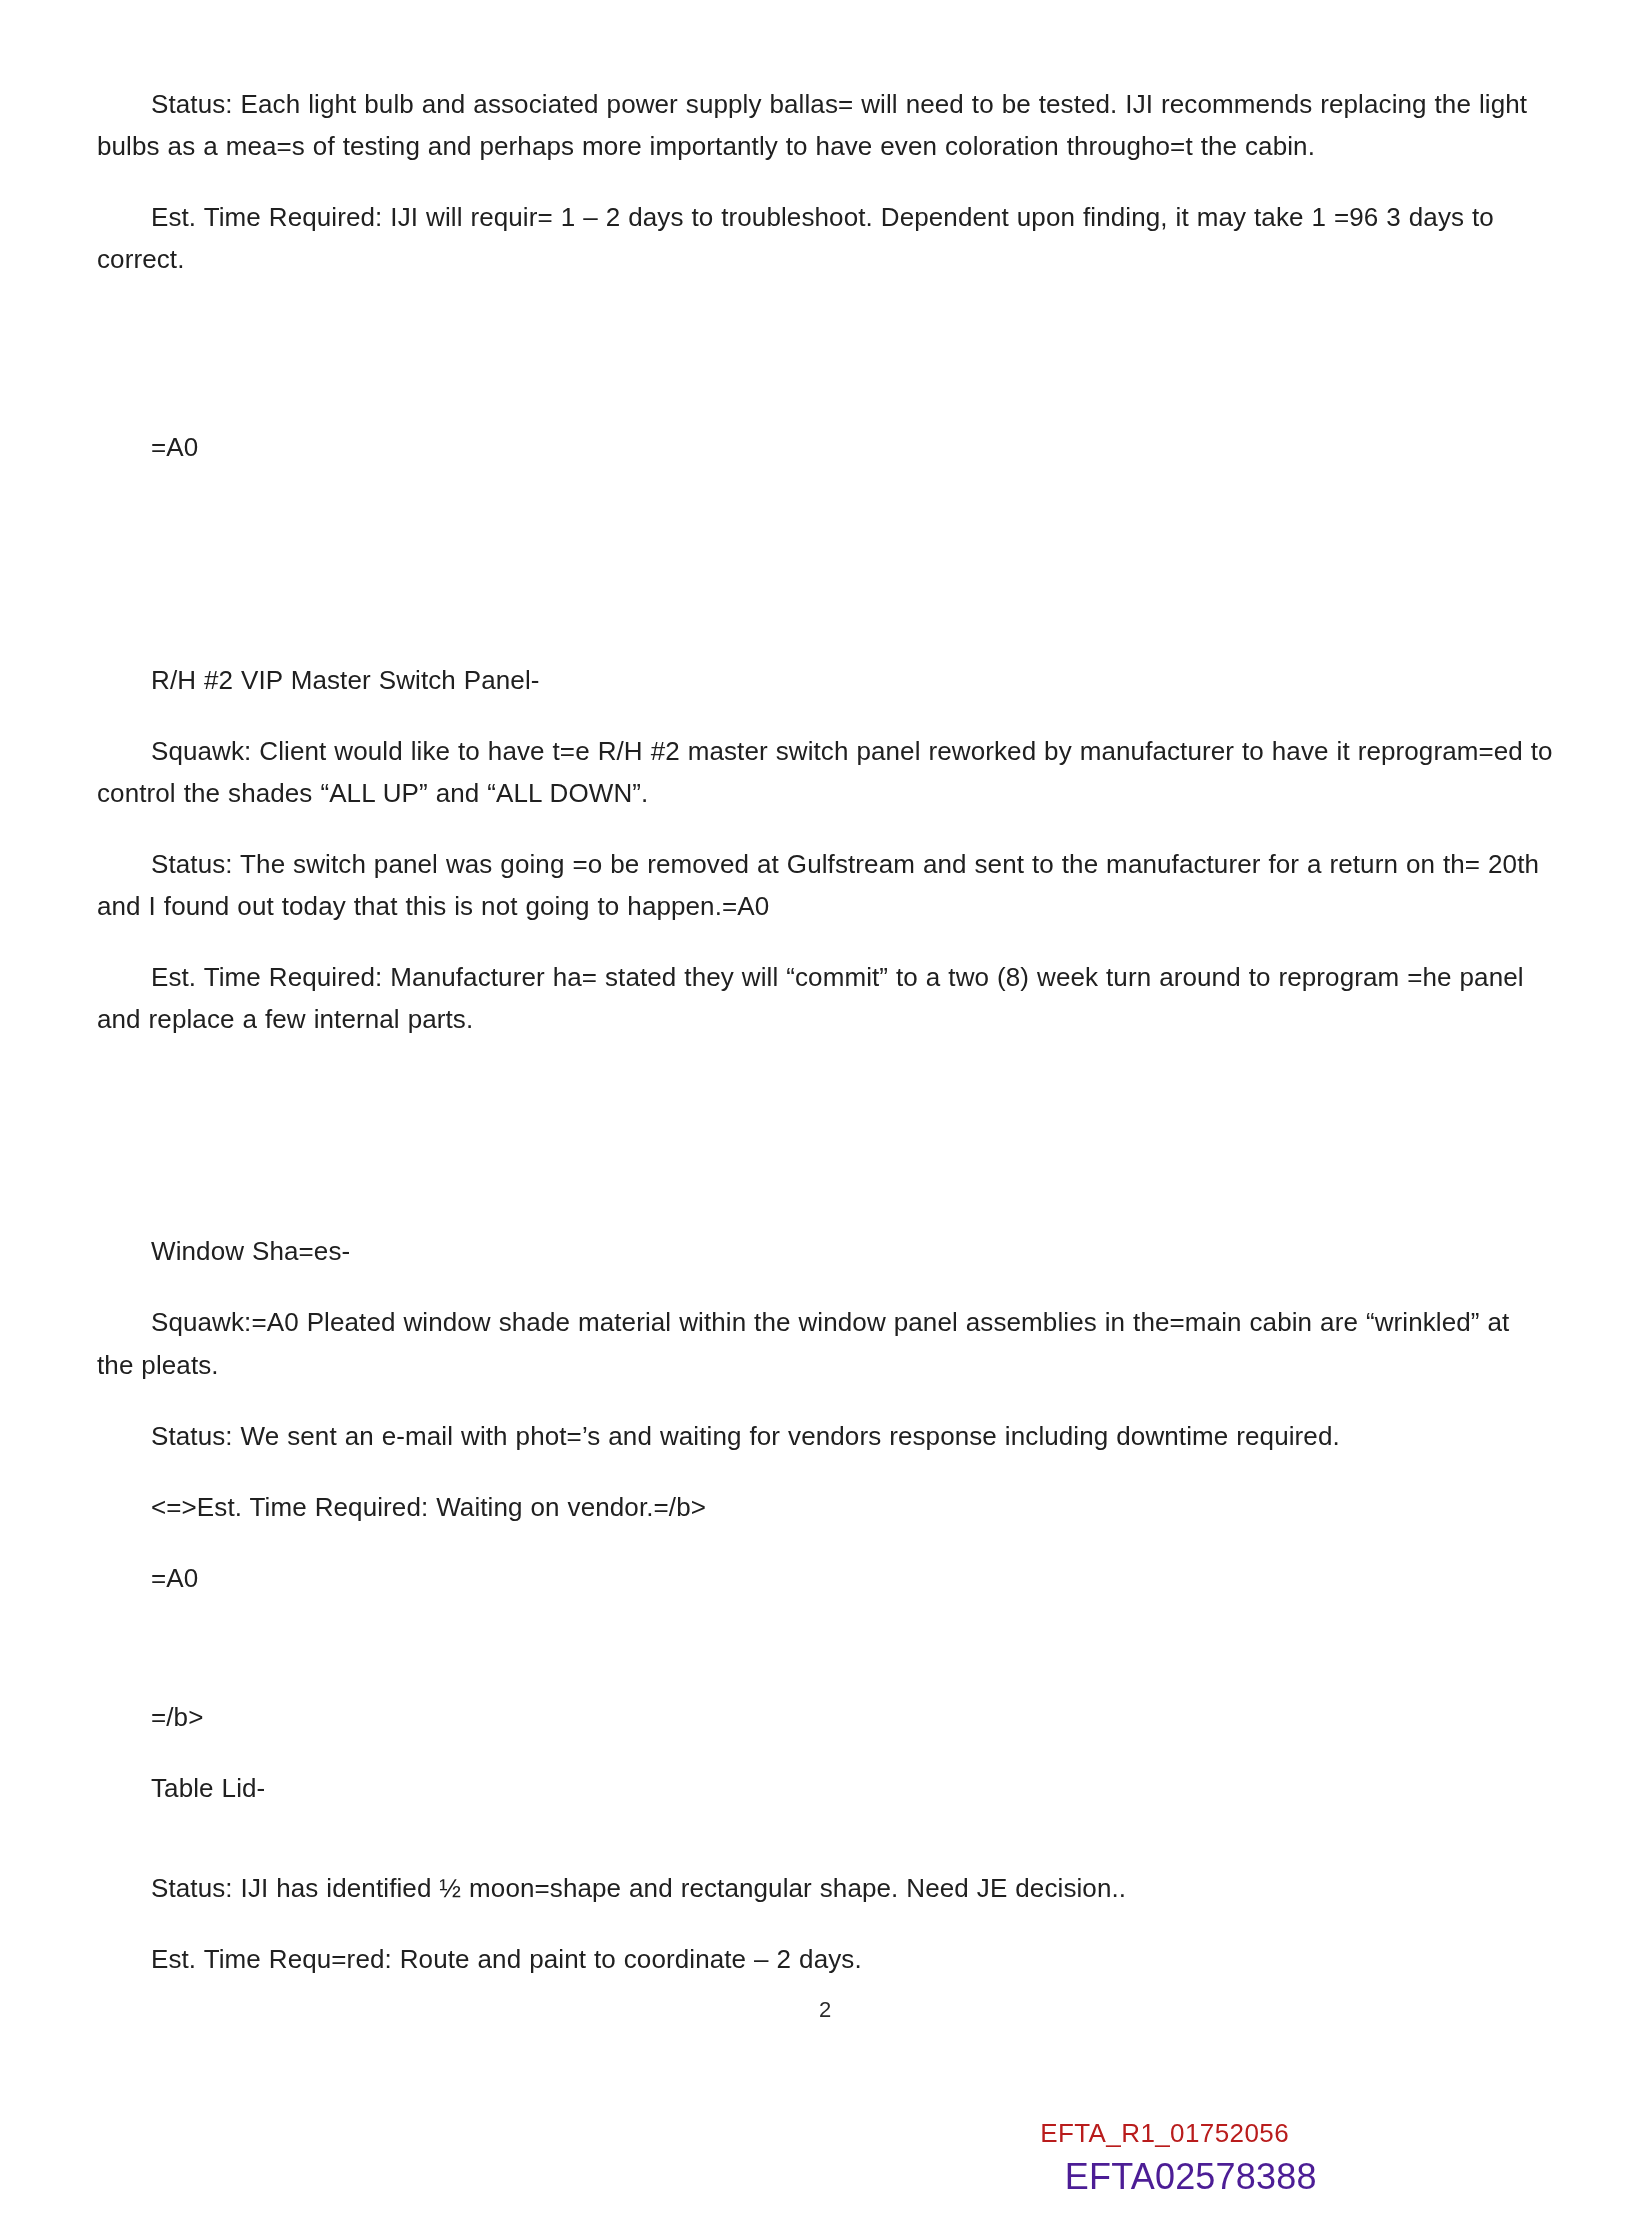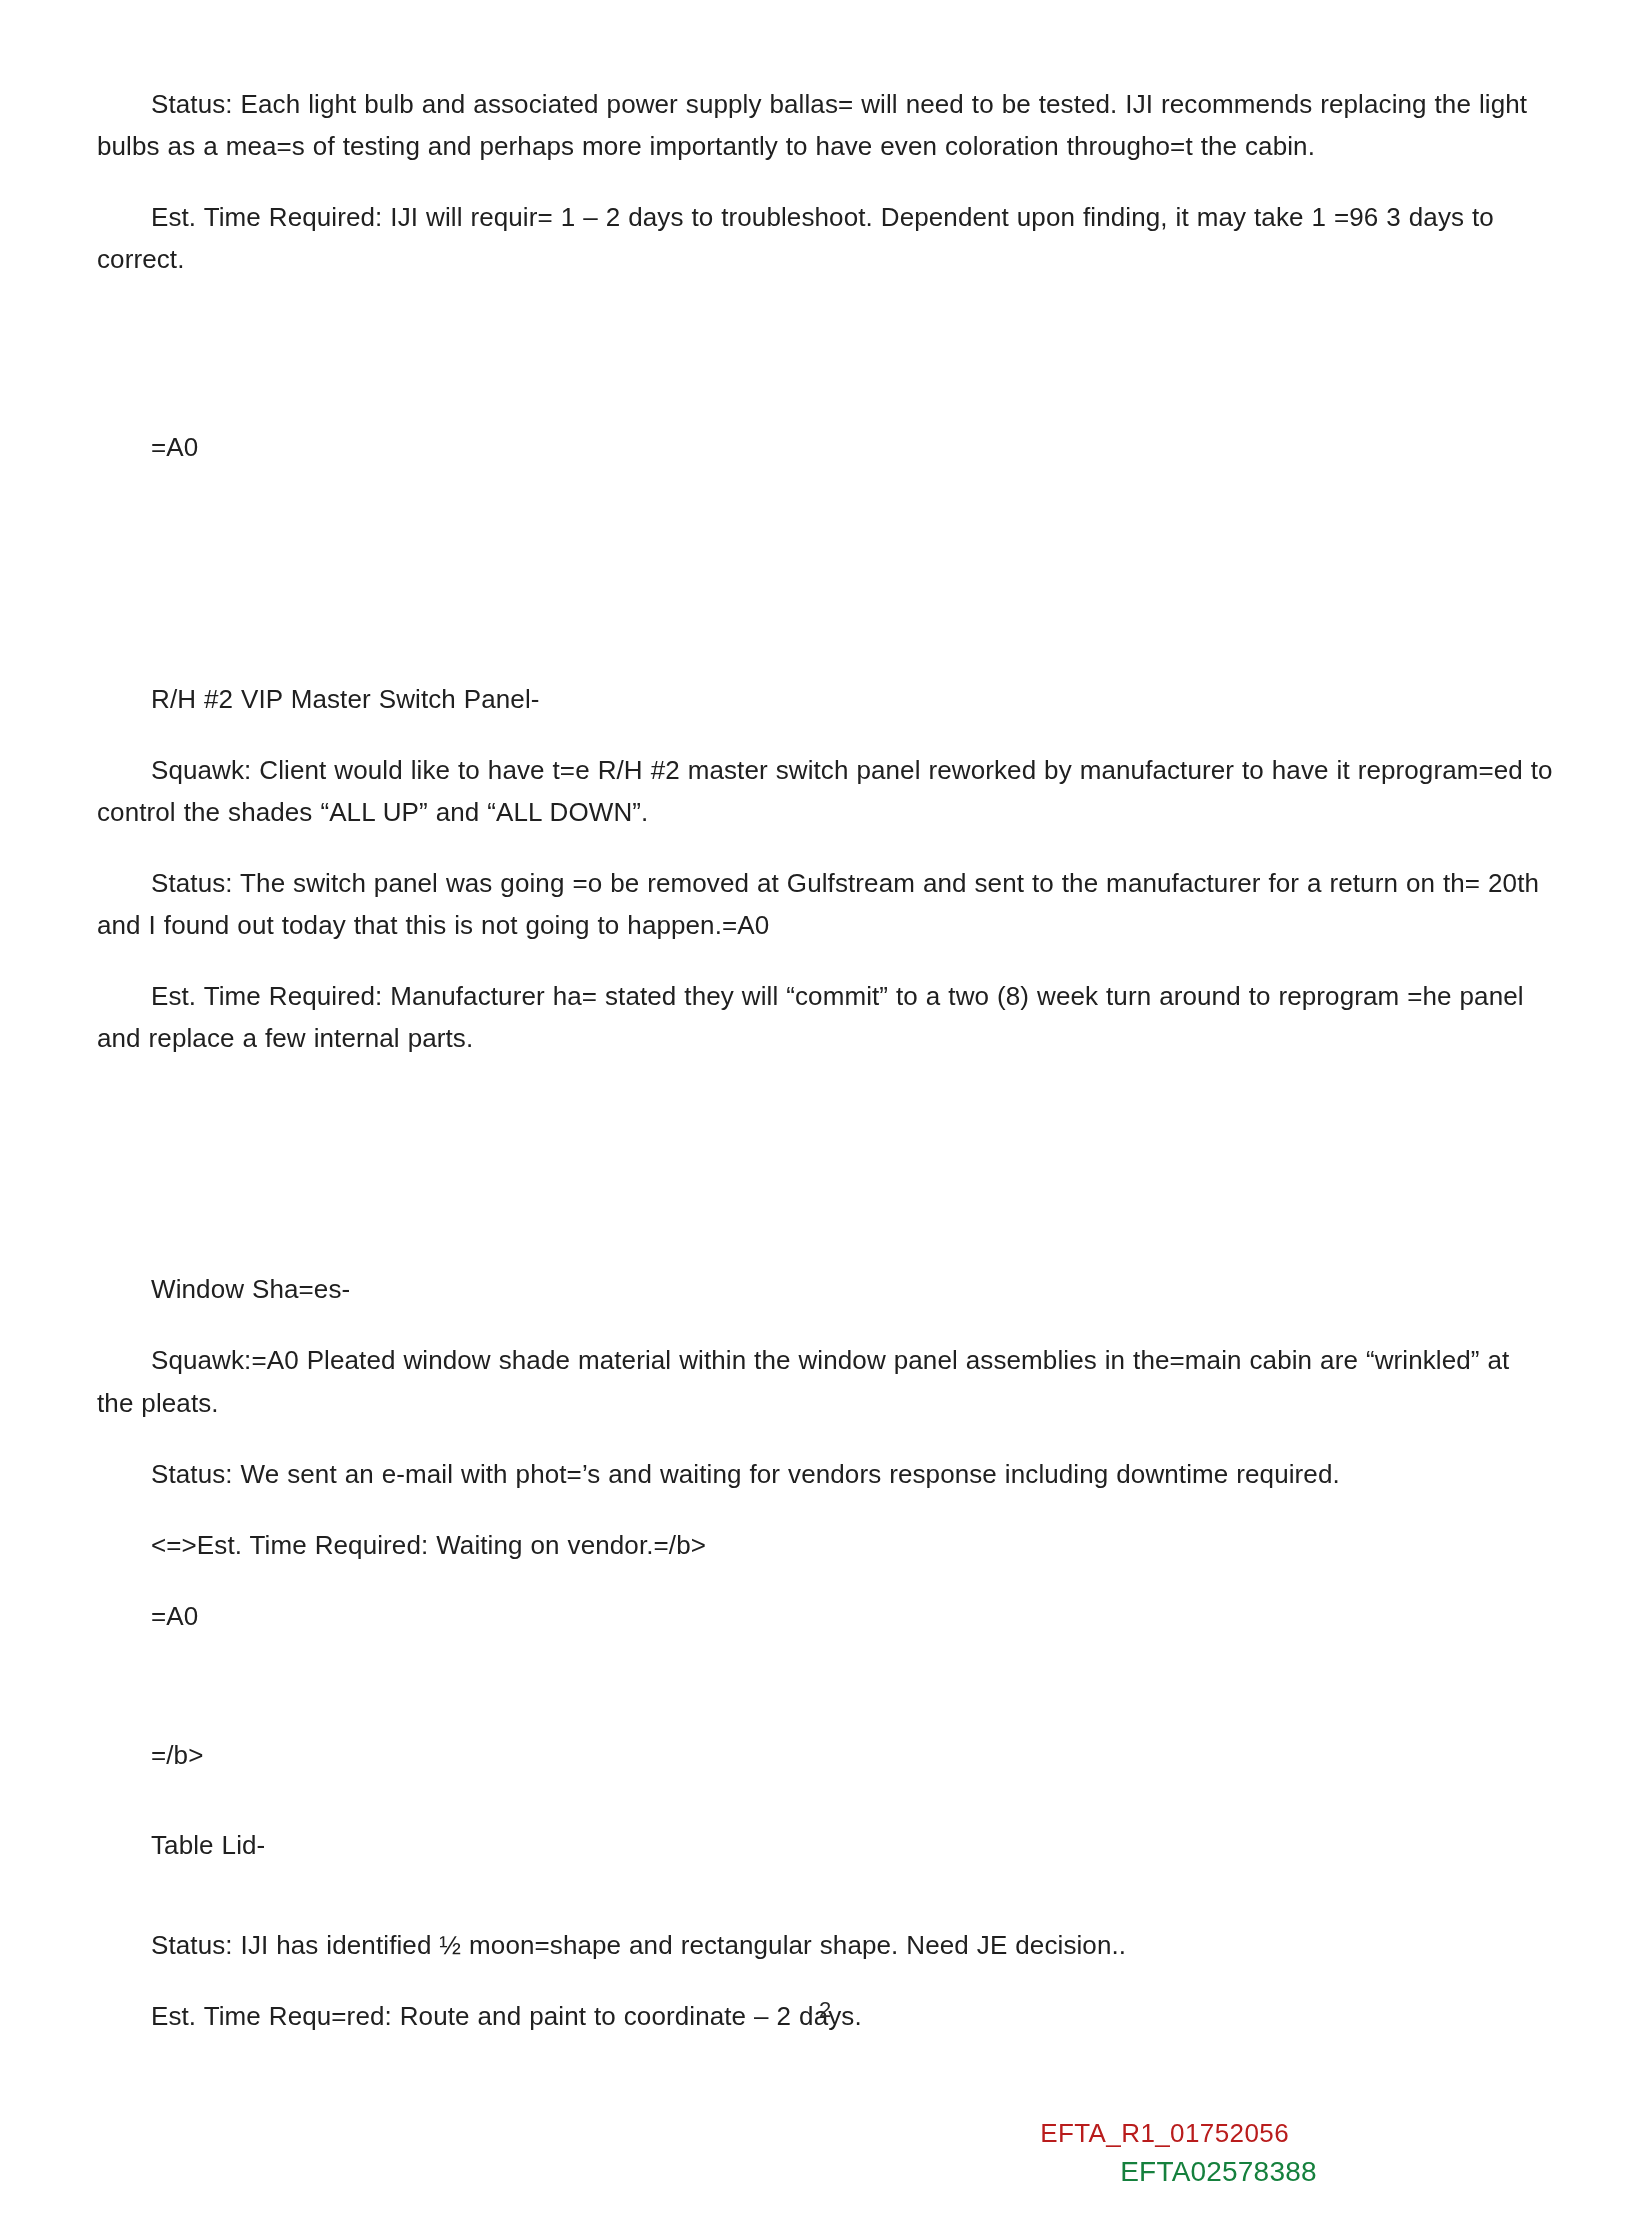--- a/index.html
+++ b/index.html
@@ -44,21 +44,20 @@
     word-spacing: 0.6px;
   }
 
   
   p.indent {
     text-indent: 54px;
   }
 
   p.heading {
     text-indent: 54px;
-    margin-top: 19px;
   }
   .gap-sm { height: 29px; }
   .gap-lg { height: 97px; }
   .gap-xl { height: 146px; }
   .gap-xxl { height: 190px; }
 
   .pagenum {
     position: absolute;
     left: 0;
     top: 1997px;
@@ -77,22 +76,22 @@
     color: #b91c1c;
     font-family: "Liberation Sans", sans-serif;
     letter-spacing: 0.4px;
     white-space: nowrap;
   }
 
   .stamp-lower {
     position: absolute;
     right: 21.3px;
     top: 2156px;
-    font-size: 28px;
-    color: #15803d;
+    font-size: 36px;
+    color: #4c1d95;
     font-family: "Liberation Sans", sans-serif;
     letter-spacing: 0.2px;
     white-space: nowrap;
   }
 </style>
 </head>
 <body>
 
 <div class="page">
 

